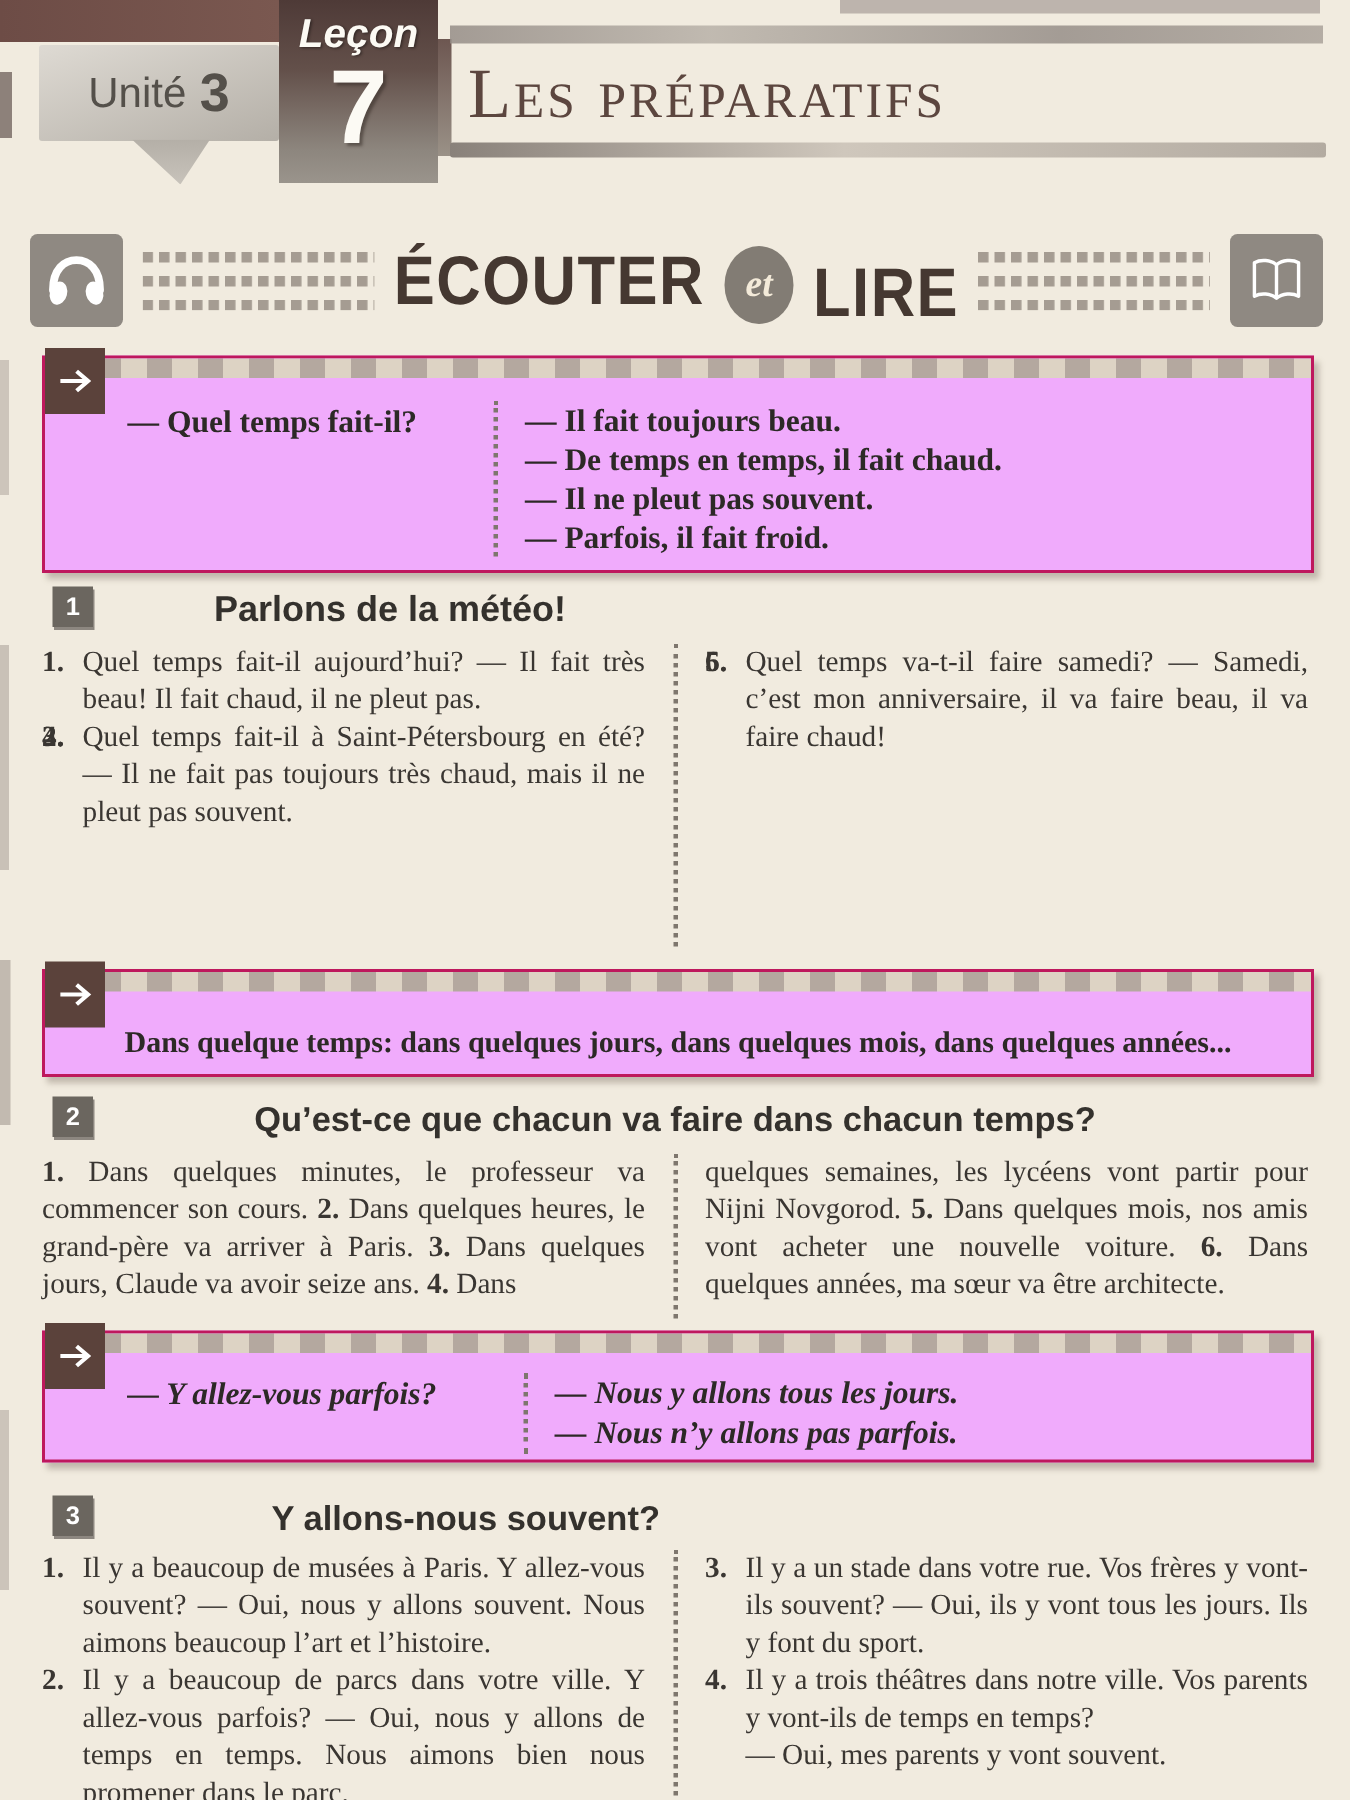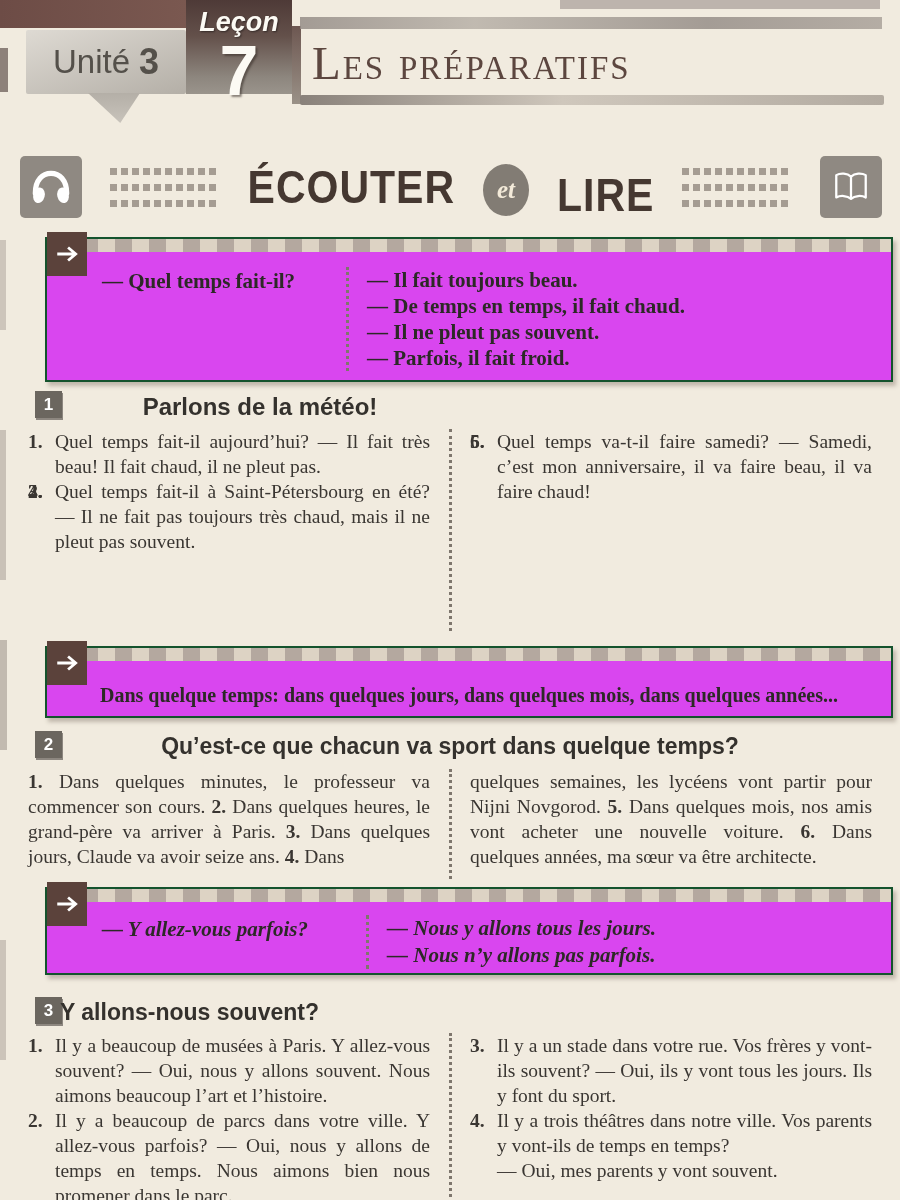--- a/index.html
+++ b/index.html
@@ -15,56 +15,56 @@
   #e5{top:940px;width:6px;height:120px;background:#ccc4ba;}
   #e6{top:0;left:560px;width:320px;height:9px;background:#a29792;opacity:.65;}
 
   
   .band-tl{position:absolute;left:0;top:0;width:186px;height:28px;
            background:linear-gradient(90deg,#6d4c46,#7a5850);}
   .unite{position:absolute;left:26px;top:30px;width:160px;height:64px;border-radius:2px;
          background:linear-gradient(160deg,#dedad3,#b4afa7);
          display:flex;align-items:center;justify-content:center;gap:9px;
          font-family:"Liberation Sans",sans-serif;color:#54504a;}
-  .unite .u-word{font-size:33px;}
+  .unite .u-word{font-size:28px;}
   .unite .u-num{font-size:36px;font-weight:700;}
   .unite-tail{position:absolute;left:88px;top:93px;width:52px;height:30px;
               background:linear-gradient(180deg,#b4afa7,#c8c3bb);
               clip-path:polygon(0 0,100% 0,62% 100%);}
-  .lecon{position:absolute;left:186px;top:0;width:106px;height:94px;text-align:center;
+  .lecon{position:absolute;left:186px;top:0;width:106px;height:122px;text-align:center;
          background:linear-gradient(180deg,#4e3a37 0%,#63504a 38%,#8d867e 82%,#9a948c 100%);}
   .lecon .l-word{margin-top:7px;font-family:"Liberation Sans",sans-serif;font-style:italic;
                  font-weight:700;font-size:27px;color:#fcfaf4;text-shadow:1px 1px 2px rgba(0,0,0,.45);}
   .lecon .l-num{font-family:"Liberation Sans",sans-serif;font-weight:700;font-size:70px;
                 line-height:.95;color:#fcfaf4;text-shadow:2px 2px 2px rgba(55,45,40,.55);}
   .lecon-shadow{position:absolute;left:292px;top:26px;width:9px;height:78px;
                 background:linear-gradient(180deg,#6d5751,#9a9187);}
   .rule-top{position:absolute;left:300px;top:17px;width:582px;height:12px;opacity:.85;
             background:linear-gradient(90deg,#958d87,#b8b1a8 30%,#968e88 70%,#aaa29a);}
   .page-title{position:absolute;left:312px;top:36px;font-variant:small-caps;
               font-size:47px;letter-spacing:2px;color:#5c463f;}
   .rule-under{position:absolute;left:300px;top:95px;width:584px;height:10px;border-radius:2px;
               background:linear-gradient(90deg,#89817a,#cfc7bc 45%,#b3aba1);}
 
   
   .banner{position:absolute;left:20px;top:155px;width:862px;height:64px;
-          display:flex;align-items:center;gap:28px;}
+          display:flex;align-items:center;gap:13px;}
   .icon-sq{width:62px;height:62px;background:#8f8982;border-radius:5px;flex:0 0 auto;
            display:flex;align-items:center;justify-content:center;}
   .dots{flex:1 1 auto;height:39px;}
   .bword{font-family:"Liberation Sans",sans-serif;font-weight:700;font-size:41px;
          color:#453831;letter-spacing:1px;transform:scaleY(1.12);white-space:nowrap;}
   .bword.lire{margin-top:16px;}
   .etc{width:46px;height:52px;border-radius:50%;background:#827c74;margin-top:6px;flex:0 0 auto;
        display:flex;align-items:center;justify-content:center;
        font-style:italic;font-weight:700;font-size:25px;color:#f3ead9;}
 
   
-  .panel{position:absolute;left:28px;width:844px;background:#d946ef;
-         border:2px solid #14532d;box-shadow:3px 4px 4px rgba(120,108,94,.4);margin-left:17px;}
+  .panel{position:absolute;left:28px;width:844px;background:#f0abfc;
+         border:2px solid #be185d;box-shadow:3px 4px 4px rgba(120,108,94,.4);}
   .strip{position:absolute;top:0;left:0;right:0;height:13px;
          background:repeating-linear-gradient(90deg,#b4a89f 0 17px,#ddd3c4 17px 34px);}
   .abadge{position:absolute;left:0;top:-7px;width:40px;height:44px;background:#5b423b;
           display:flex;align-items:center;justify-content:center;}
   #box1{top:237px;height:141px;}
   #notebox{top:646px;height:68px;}
   #box3{top:887px;height:84px;}
   .dlg-grid{position:absolute;left:55px;right:18px;display:grid;}
   #box1 .dlg-grid{top:28px;bottom:12px;grid-template-columns:225px 40px 1fr;}
   #box3 .dlg-grid{top:26px;bottom:10px;grid-template-columns:245px 40px 1fr;font-style:italic;}
@@ -76,21 +76,21 @@
              font-weight:700;font-size:20px;color:#2c2926;}
 
   
   .nbadge{position:absolute;width:27px;height:27px;background:#6b665f;color:#fff;
           font-family:"Liberation Sans",sans-serif;font-weight:700;font-size:17px;
           display:flex;align-items:center;justify-content:center;box-shadow:1px 2px 0 #8d8780;}
   #ex1-badge{left:35px;top:391px;} #ex2-badge{left:35px;top:731px;} #ex3-badge{left:35px;top:997px;}
   .ex-title{position:absolute;font-family:"Liberation Sans",sans-serif;font-weight:700;color:#34312d;}
   #ex1-title{left:60px;top:393px;width:400px;text-align:center;font-size:24px;}
   #ex2-title{left:120px;top:733px;width:660px;text-align:center;font-size:23px;}
-  #ex3-title{left:60px;top:999px;width:380px;text-align:left;font-size:23px;}
+  #ex3-title{left:60px;top:999px;width:380px;text-align:right;font-size:23px;}
   .cols{position:absolute;left:28px;width:844px;display:grid;grid-template-columns:1fr 40px 1fr;}
   #ex1-cols{top:429px;height:202px;} #ex2-cols{top:769px;height:110px;} #ex3-cols{top:1033px;height:167px;}
   .col{font-size:19.5px;line-height:25px;text-align:justify;color:#3a3632;}
   .item{position:relative;padding-left:27px;white-space:pre-line;}
   .item .inum{position:absolute;left:0;font-weight:700;}
   .runtext{margin:0;}
   .runtext b{font-weight:700;}
 </style>
 </head>
 <body>
@@ -195,21 +195,21 @@
     <div class="strip"></div>
     <div class="abadge">
       <svg viewBox="0 0 24 24" width="26" height="26">
           <path d="M3 12 H19 M13 6 L20 12 L13 18" stroke="#fff" stroke-width="2.6" fill="none"></path>
         </svg>
     </div>
     <div class="note-text">Dans quelque temps: dans quelques jours, dans quelques mois, dans quelques années...</div>
   </div>
 
   <div class="nbadge" id="ex2-badge">2</div>
-  <div class="ex-title" id="ex2-title">Qu’est-ce que chacun va sport dans quelque temps?</div>
+  <div class="ex-title" id="ex2-title">Qu’est-ce que chacun va faire dans chacun temps?</div>
   <div class="cols" id="ex2-cols">
     <p class="col runtext"><b>1.</b> Dans quelques minutes, le professeur va commencer son cours. <b>2.</b> Dans quelques heures, le grand-père va arriver à Paris. <b>3.</b> Dans quelques jours, Claude va avoir seize ans. <b>4.</b> Dans</p>
     <div class="vdots"></div>
     <p class="col runtext">quelques semaines, les lycéens vont partir pour Nijni Novgorod. <b>5.</b> Dans quelques mois, nos amis vont acheter une nouvelle voiture. <b>6.</b> Dans quelques années, ma sœur va être architecte.</p>
   </div>
 
   <div class="panel" id="box3">
     <div class="strip"></div>
     <div class="abadge">
       <svg viewBox="0 0 24 24" width="26" height="26">

